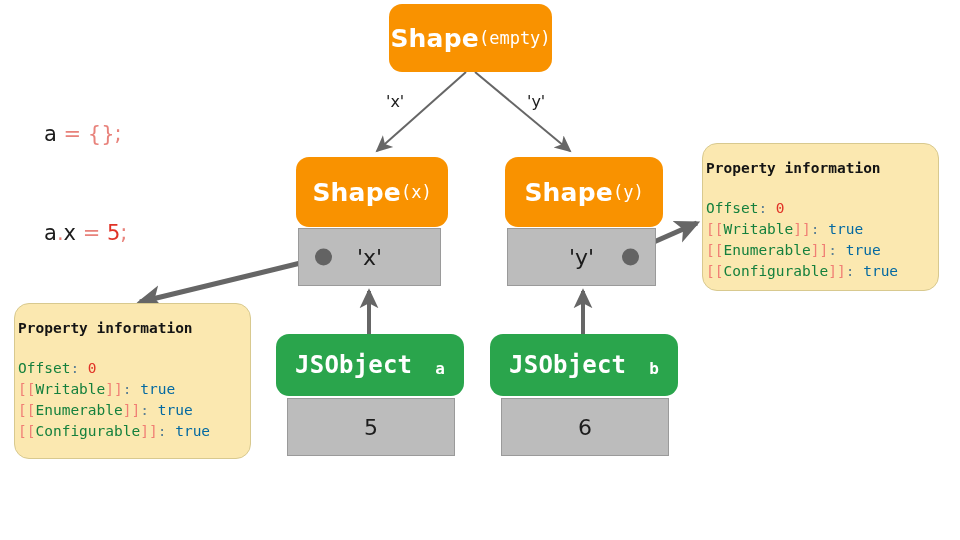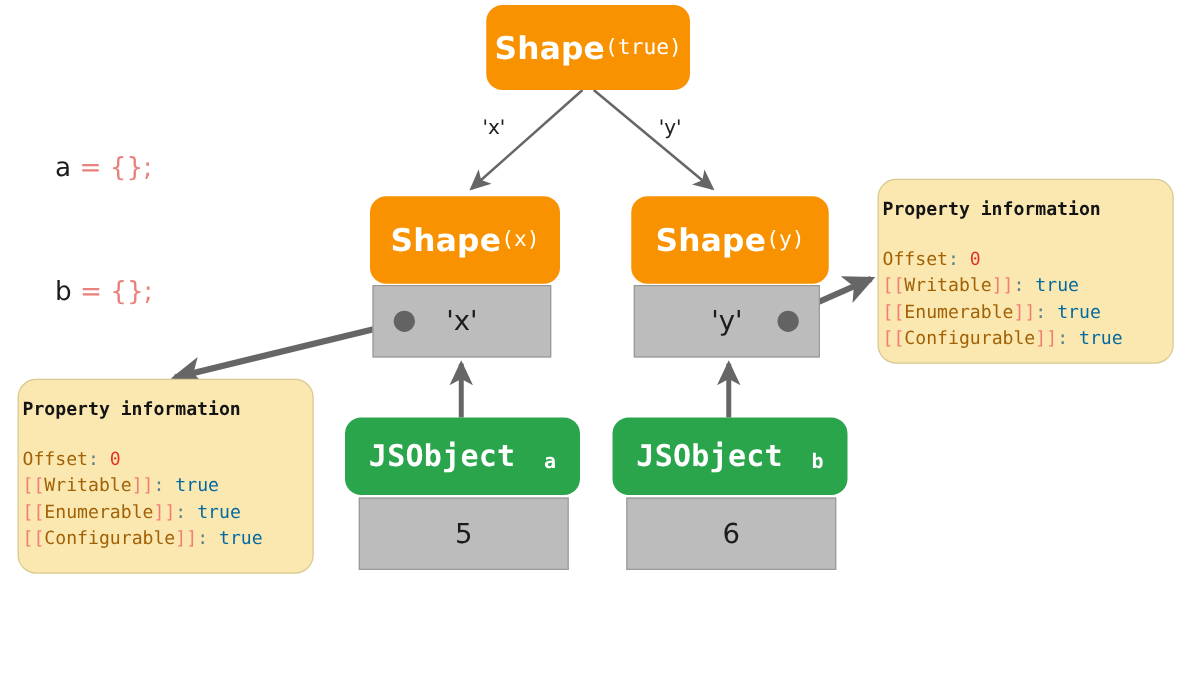--- a/index.html
+++ b/index.html
@@ -139,21 +139,21 @@
     color: #141414;
     margin-bottom: 22px;
     white-space: pre;
   }
   .prop-line {
     font-family: "DejaVu Sans Mono", monospace;
     font-size: 14.5px;
     line-height: 21px;
     white-space: pre;
   }
-  .p-key    { color: #a16207; }
+  .p-key    { color: #15803d; }
   .p-brk    { color: #f07e74; }
   .p-colon  { color: #5b7f93; }
   .p-num    { color: #e03226; }
   .p-bool   { color: #0369a1; }
 
   .edge-label {
     position: absolute;
     font-family: "DejaVu Sans", sans-serif;
     font-size: 16px;
     color: #1c1c1c;
@@ -183,28 +183,29 @@
 
     <line x1="583" y1="334" x2="583" y2="291" stroke="#666666" stroke-width="4" marker-end="url(#ah-thick)"></line>
 
     <line x1="317" y1="259" x2="140" y2="302" stroke="#666666" stroke-width="5" marker-end="url(#ah-thick)"></line>
 
     <line x1="622" y1="256" x2="697" y2="223" stroke="#666666" stroke-width="5" marker-end="url(#ah-thick)"></line>
   </svg>
 
   <div class="code-block">
     <span class="code-line"><span class="tok-id">a</span><span class="tok-op"> = </span><span class="tok-brace">{}</span><span class="tok-semi">;</span></span>
+    <span class="code-line"><span class="tok-id">a</span><span class="tok-dot">.</span><span class="tok-id">x</span><span class="tok-op"> = </span><span class="tok-num">5</span><span class="tok-semi">;</span></span>
     <span class="code-line"><span class="tok-id">b</span><span class="tok-op"> = </span><span class="tok-brace">{}</span><span class="tok-semi">;</span></span>
     <span class="code-line"><span class="tok-id">b</span><span class="tok-dot">.</span><span class="tok-id">y</span><span class="tok-op"> = </span><span class="tok-num">6</span><span class="tok-semi">;</span></span>
   </div>
 
   <div class="node" style="left:389px; top:4px; width:163px; height:68px;">
     <div class="cap cap-shape" style="width:163px; height:68px;">
       <div class="cap-title">Shape</div>
-      <div class="cap-sub">(true)</div>
+      <div class="cap-sub">(empty)</div>
     </div>
   </div>
 
   <div class="edge-label" style="left:386px; top:92px;">'x'</div>
   <div class="edge-label" style="left:527px; top:92px;">'y'</div>
 
   <div class="node" style="left:296px; top:157px; width:152px; height:132px;">
     <div class="cap cap-shape" style="width:152px; height:70px;">
       <div class="cap-title">Shape</div>
       <div class="cap-sub">(x)</div>

